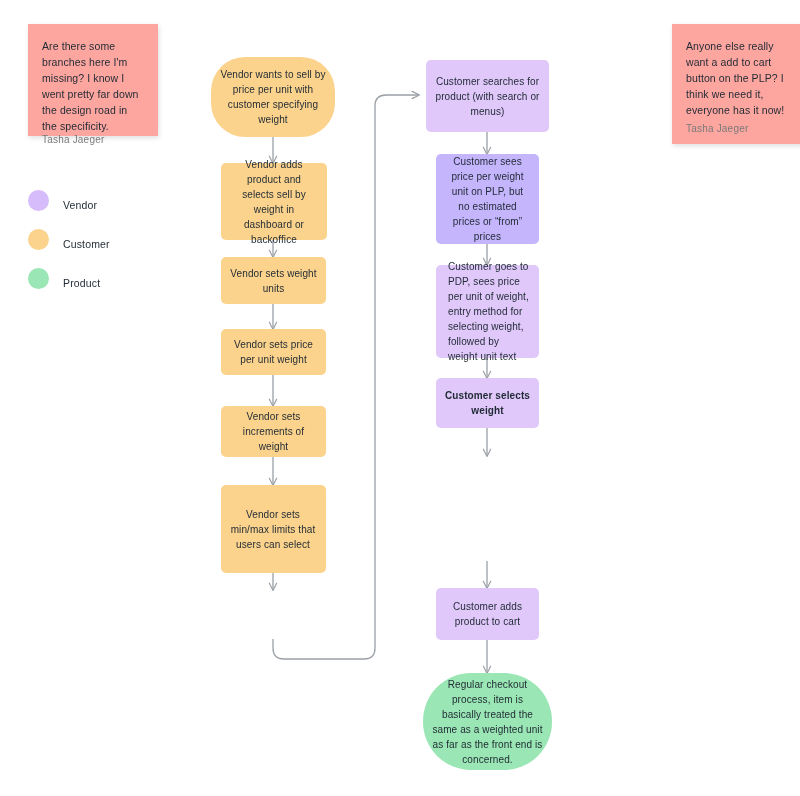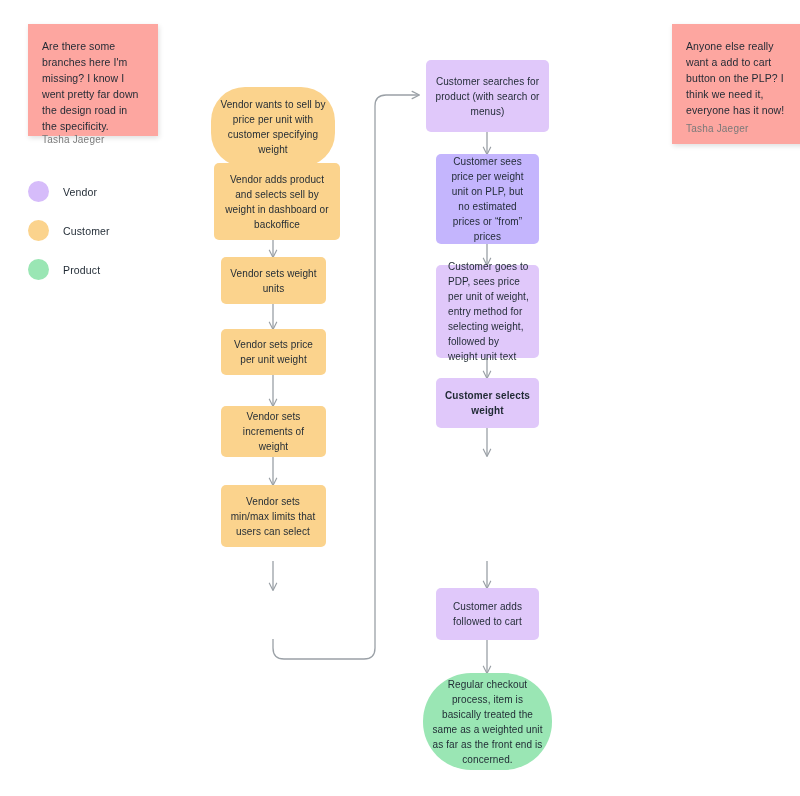--- a/index.html
+++ b/index.html
@@ -41,21 +41,21 @@
   }
   
   #legend {
     position: absolute;
     left: 28px;
     top: 172px;
     width: 130px;
   }
   .legend-row {
     display: flex;
-    align-items: center;
+    align-items: flex-end;
     height: 39px;
   }
   .legend-dot {
     width: 21px; height: 21px;
     border-radius: 50%;
     flex: 0 0 auto;
   }
   .legend-label {
     margin-left: 14px;
     font-size: 10.5px;
@@ -70,21 +70,21 @@
     justify-content: center;
     text-align: center;
     padding: 6px 9px;
     font-size: 10px;
     line-height: 15px;
     color: #1f2933;
     letter-spacing: 0.1px;
     border-radius: 5px;
     white-space: pre-wrap;
   }
-  .node.terminator { border-radius: 34px; margin-top: 30px; }
+  .node.terminator { border-radius: 34px; }
   .node.stadium    { border-radius: 48px; }
   .node.left-text  { text-align: left; justify-content: flex-start; padding-left: 12px; }
   
   #wires {
     position: absolute;
     left: 0; top: 0;
     width: 800px; height: 796px;
     pointer-events: none;
   }
 </style>
@@ -140,37 +140,37 @@
       <span class="legend-label">Customer</span>
     </div>
     <div class="legend-row">
       <span class="legend-dot" style="background:#9AE6B4;"></span>
       <span class="legend-label">Product</span>
     </div>
   </div>
 
   <div class="node terminator" style="left:211px; top:57px; width:124px; height:80px; background:#FBD38D;">Vendor wants to sell by price per unit with customer specifying weight</div>
 
-  <div class="node" style="left:214px; top:163px; width:126px; height:77px; background:#FBD38D;">Vendor adds product and selects sell by weight in dashboard or backoffice</div>
+  <div class="node" style="left:221px; top:163px; width:106px; height:77px; background:#FBD38D;">Vendor adds product and selects sell by weight in dashboard or backoffice</div>
 
   <div class="node" style="left:221px; top:257px; width:105px; height:47px; background:#FBD38D;">Vendor sets weight units</div>
 
   <div class="node" style="left:221px; top:329px; width:105px; height:46px; background:#FBD38D;">Vendor sets price per unit weight</div>
 
   <div class="node" style="left:221px; top:406px; width:105px; height:51px; background:#FBD38D;">Vendor sets increments of weight</div>
 
-  <div class="node" style="left:221px; top:485px; width:105px; height:62px; background:#FBD38D;padding-left:8px;">Vendor sets min/max limits that users can select</div>
+  <div class="node" style="left:221px; top:485px; width:105px; height:88px; background:#FBD38D;padding-left:8px;">Vendor sets min/max limits that users can select</div>
 
 
   <div class="node" style="left:426px; top:60px; width:123px; height:72px; background:#E0C8FA;">Customer searches for product (with search or menus)</div>
 
   <div class="node" style="left:436px; top:154px; width:103px; height:90px; background:#c4b5fd;">Customer sees price per weight unit on PLP, but no estimated prices or “from” prices</div>
 
   <div class="node left-text" style="left:436px; top:265px; width:103px; height:93px; background:#E0C8FA;">Customer goes to PDP, sees price per unit of weight, entry method for selecting weight, followed by weight unit text</div>
 
   <div class="node" style="left:436px; top:378px; width:103px; height:50px; background:#E0C8FA;font-weight:bold;">Customer selects weight</div>
 
 
-  <div class="node" style="left:436px; top:588px; width:103px; height:52px; background:#E0C8FA;">Customer adds followed to cart</div>
+  <div class="node" style="left:436px; top:588px; width:103px; height:52px; background:#E0C8FA;">Customer adds product to cart</div>
 
   <div class="node stadium" style="left:423px; top:673px; width:129px; height:97px; background:#9AE6B4;">Regular checkout process, item is basically treated the same as a weighted unit as far as the front end is concerned.</div>
 
 </div>
 
 </body></html>

